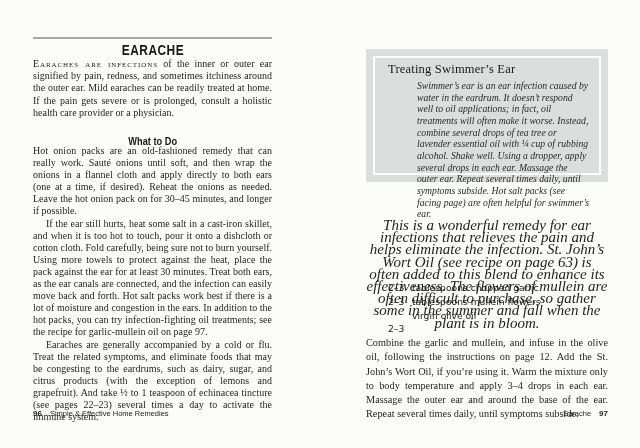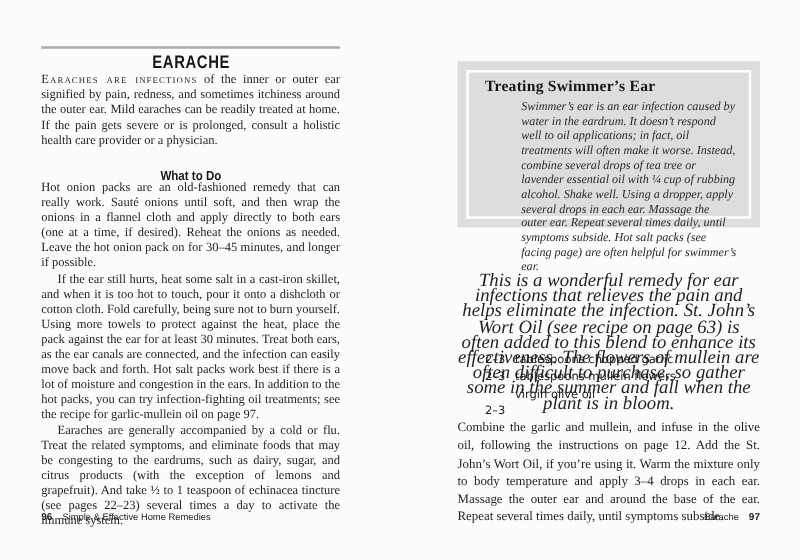--- a/index.html
+++ b/index.html
@@ -47,21 +47,21 @@
   .page-right { position:absolute; left:366px; top:0; width:242px; height:448px; }
   .swimmer-box {
     position:absolute; left:0; top:49px; width:242px; height:133px;
     background:#dcdedd; box-sizing:border-box; padding:7px;
   }
   .box-inner {
     height:100%; box-sizing:border-box; border:2px solid #ffffff;
     padding:4px 9px 0 13px;
   }
   .box-title {
-    font-family:"Liberation Serif", serif; font-weight:700; font-size:12.5px;
+    font-family:"Liberation Serif", serif; font-weight:400; font-size:12.5px;
     letter-spacing:0.2px; color:#161616;
   }
   .box-body {
     margin-top:3px; font-style:italic; font-size:9.7px; line-height:11.65px;
     color:#282828; text-align:left;margin-left:29px;
   }
   .recipe-title { position:absolute; left:0; top:196px; width:242px; text-align:center; }
   .recipe-title span {
     font-family:"DejaVu Sans", sans-serif; font-weight:500; font-size:14.5px;
     letter-spacing:0.1px; color:#151515;

